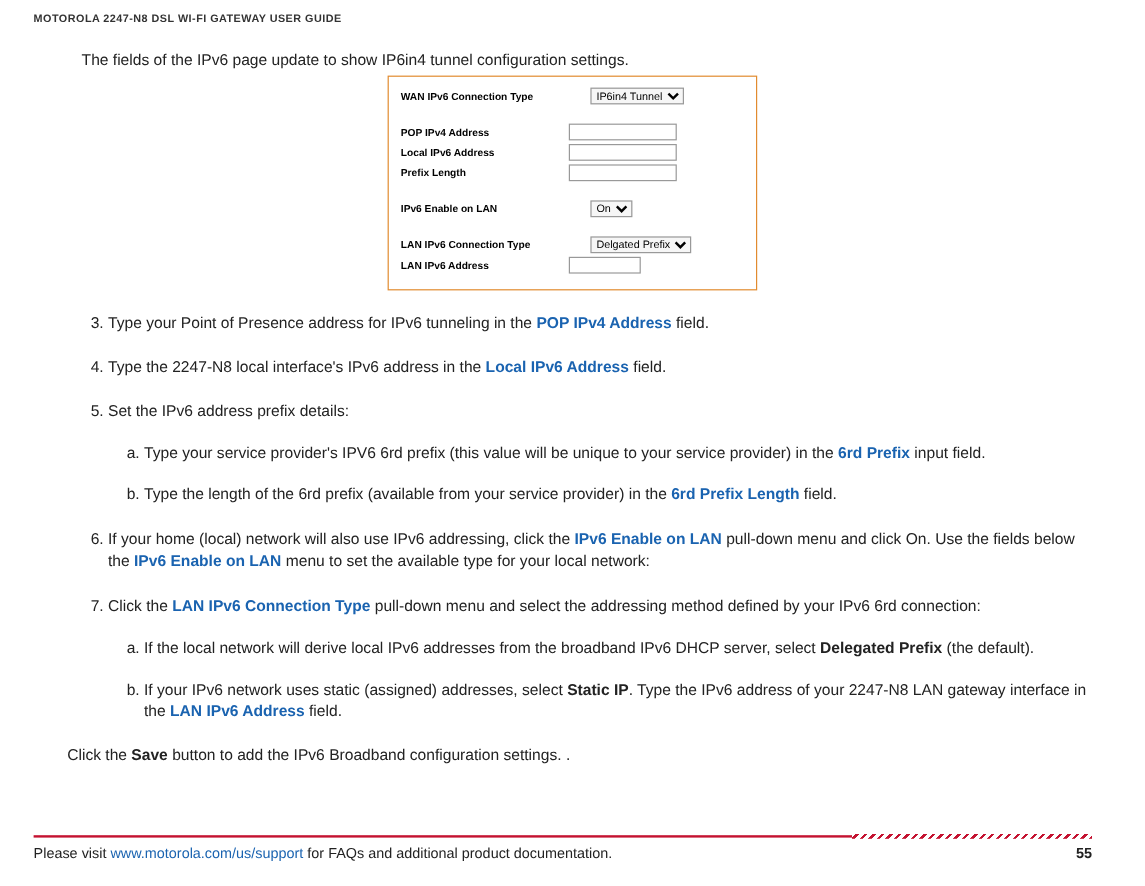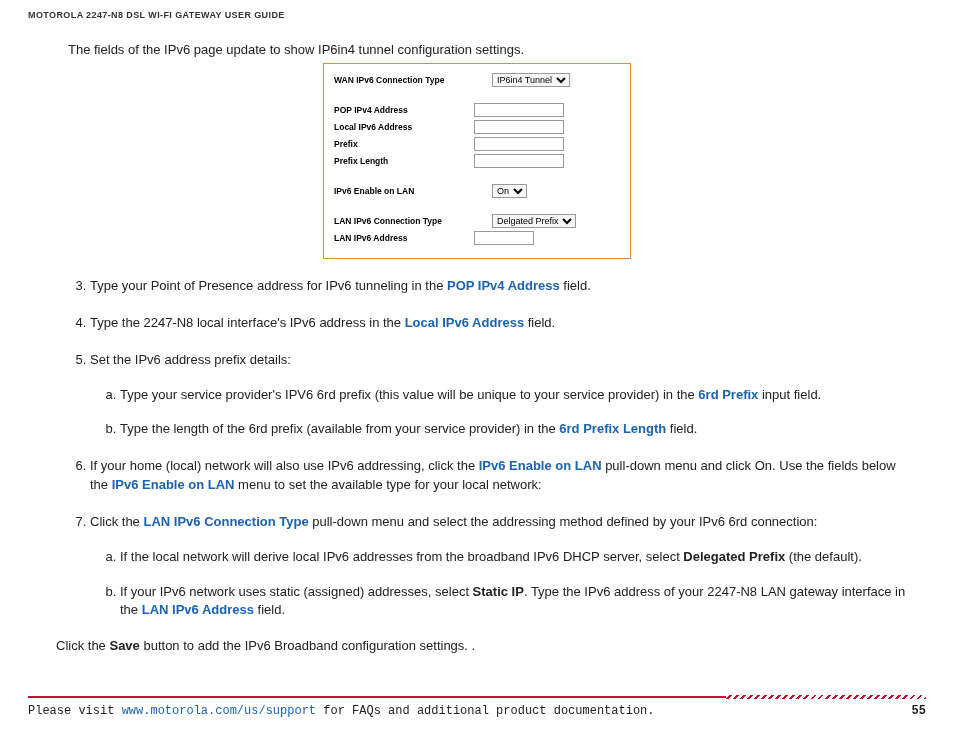--- a/index.html
+++ b/index.html
@@ -41,21 +41,21 @@
   .panel-gap { height: 10px; }
   ol.main { list-style: decimal; margin-left: 62px; }
   ol.main > li { margin: 18px 0; line-height: 1.45; padding-right: 10px; }
   ol.sub { list-style: lower-alpha; margin-left: 30px; }
   ol.sub > li { margin: 16px 0; }
   .blue { color: #1a63b0; font-weight: 700; }
   .bold { font-weight: 700; margin-top: 15px; }
   .closing { margin: 10px 0 0 28px; }
   .footer-wrap {
     position: absolute;
-    left: 28px; right: 28px; bottom: 20px; font-family: Liberation Mono, monospace;
+    left: 28px; right: 44px; bottom: 20px;
   }
   .hr {
     height: 2px;
     background: linear-gradient(to right, #c41230 0%, #c41230 78%, rgba(0,0,0,0) 78%);
     position: relative;
     margin-bottom: 6px;
   }
   .hatch {
     position:absolute; right:0; top:-1px; height:4px; width:200px;
     background: repeating-linear-gradient(-45deg, #c41230 0 2px, #fff 2px 5px);
@@ -76,24 +76,20 @@
     <span class="plabel">WAN IPv6 Connection Type</span>
     <span class="pctl"><select><option>IP6in4 Tunnel</option></select></span>
   </div>
   <div class="panel-gap"></div>
   <div class="panel-row">
     <span class="plabel">POP IPv4 Address</span>
     <span class="pctl"><input type="text" style=""></span>
   </div>
   <div class="panel-row">
     <span class="plabel">Local IPv6 Address</span>
-    <span class="pctl"><input type="text" style=""></span>
-  </div>
-  <div class="panel-row">
-    <span class="plabel">Prefix</span>
     <span class="pctl"><input type="text" style=""></span>
   </div>
   <div class="panel-row">
     <span class="plabel">Prefix Length</span>
     <span class="pctl"><input type="text" style=""></span>
   </div>
   <div class="panel-gap"></div>
   <div class="panel-row">
     <span class="plabel">IPv6 Enable on LAN</span>
     <span class="pctl"><select><option>On</option></select></span>

